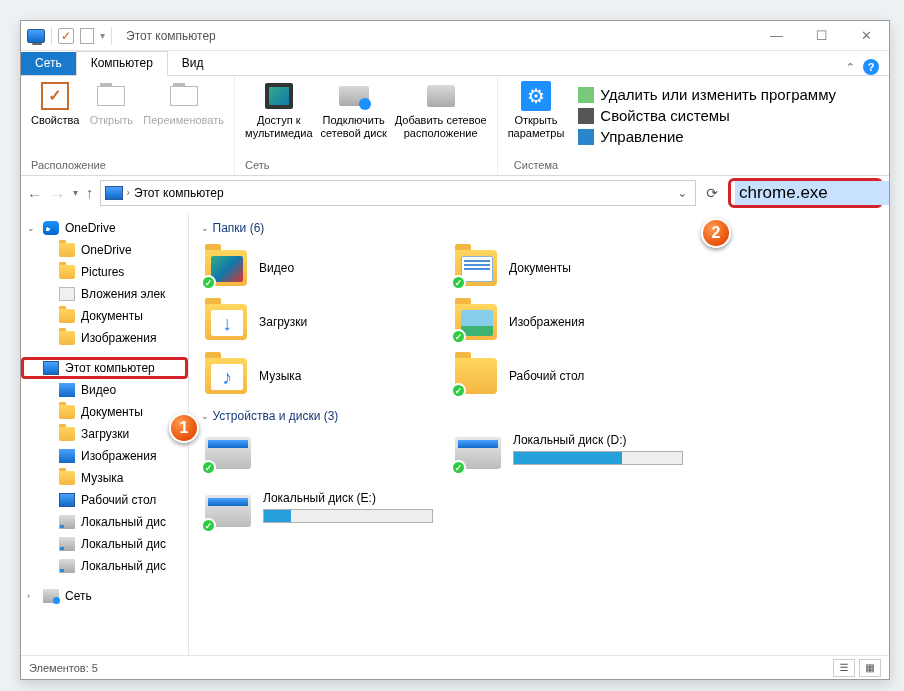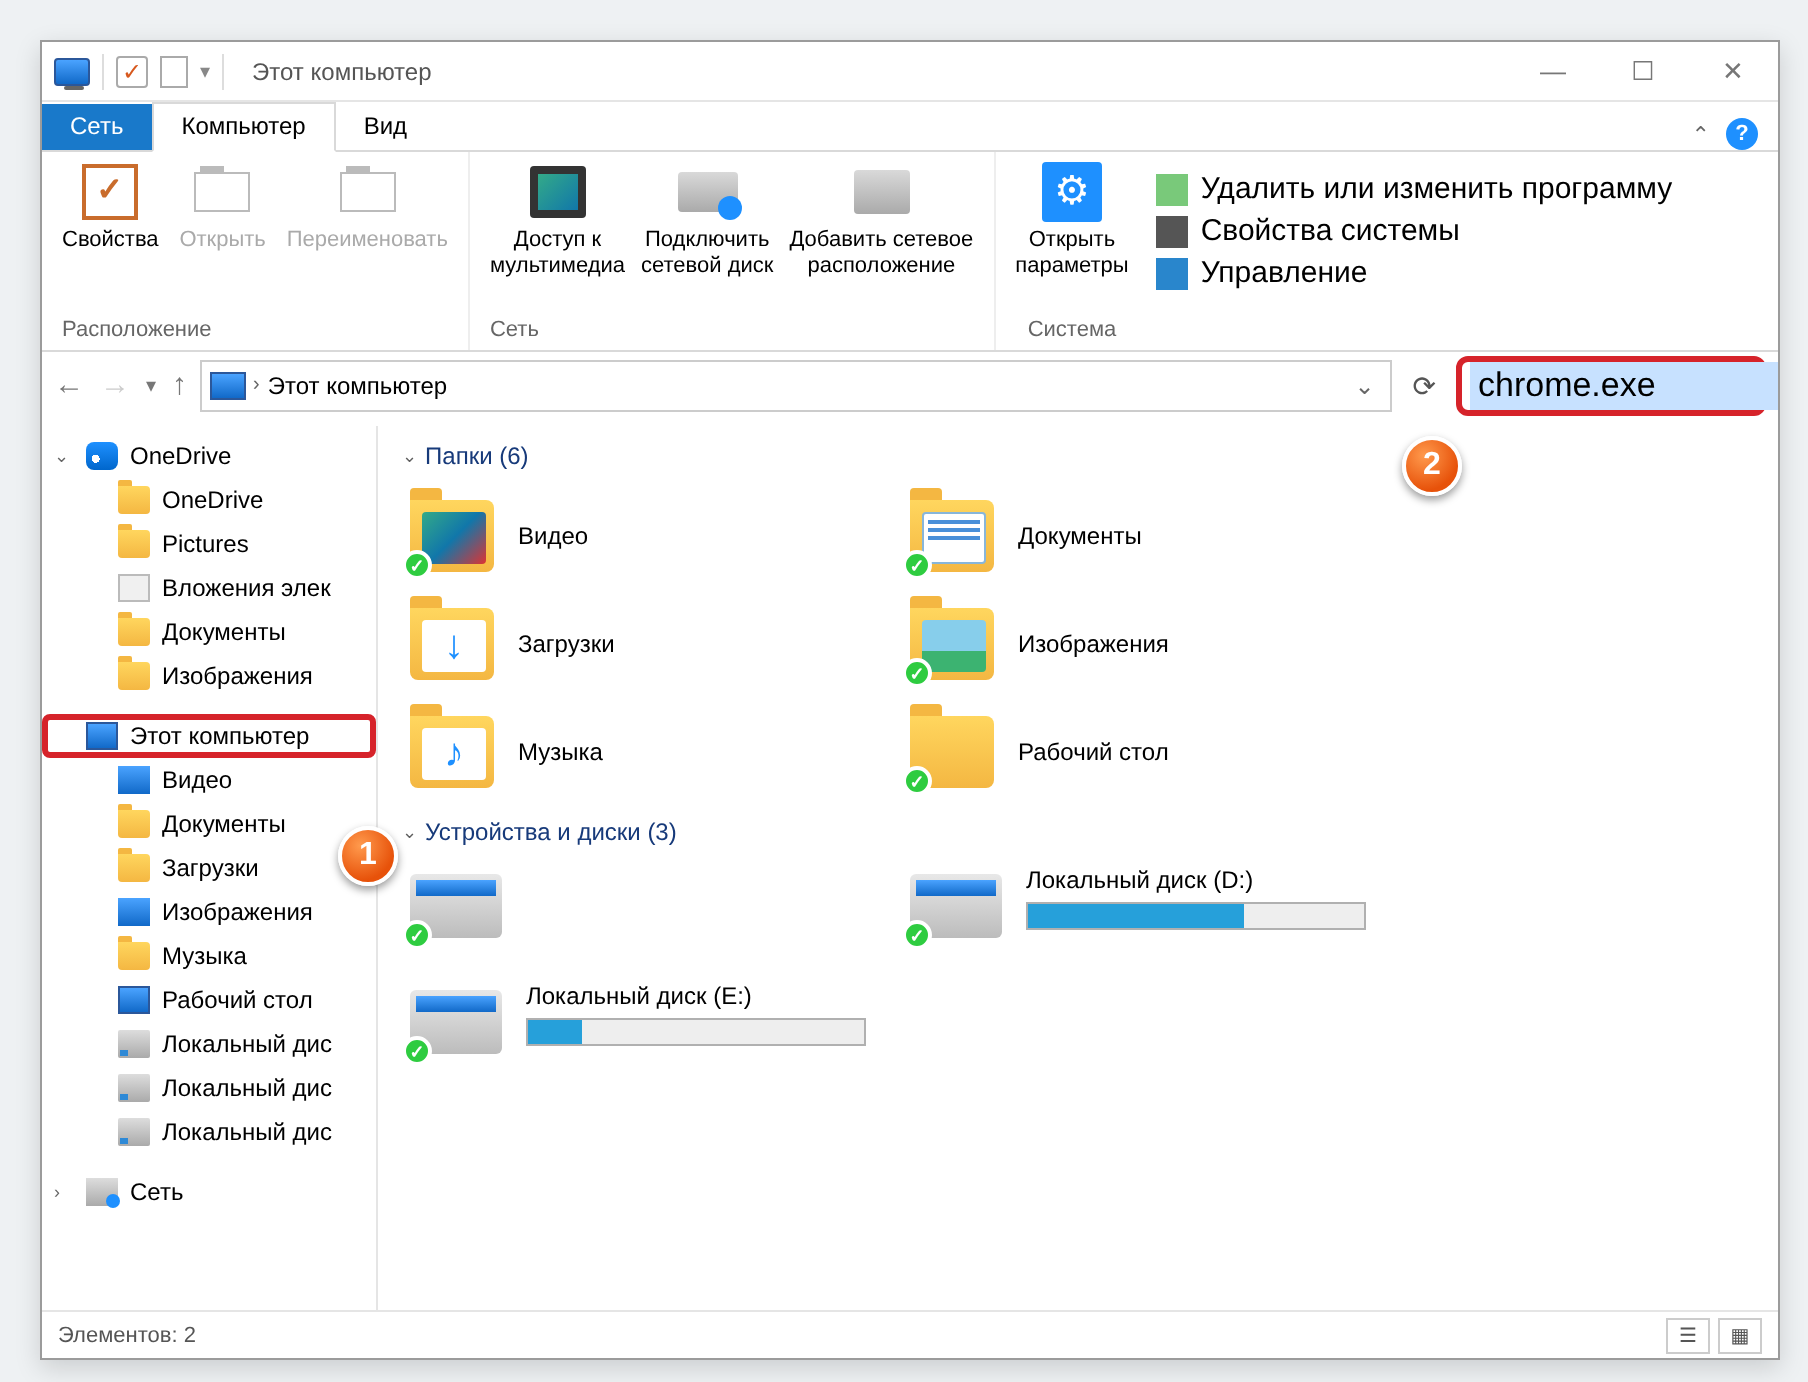--- a/index.html
+++ b/index.html
@@ -416,21 +416,21 @@
             <div class="usage">
                 <div class="fill" style="width:16%;"></div>
               </div>
           </div>
         </div>
       </div>
     </div>
   </div>
 
   <div class="statusbar">
-    <span>Элементов: 2</span>
+    <span>Элементов: 5</span>
     <div class="viewbtns">
       <div>☰</div>
       <div>▦</div>
     </div>
   </div>
 
   <div class="anno" style="top:392px;left:148px;">1</div>
   <div class="anno" style="top:197px;left:680px;">2</div>
 
 </div>

